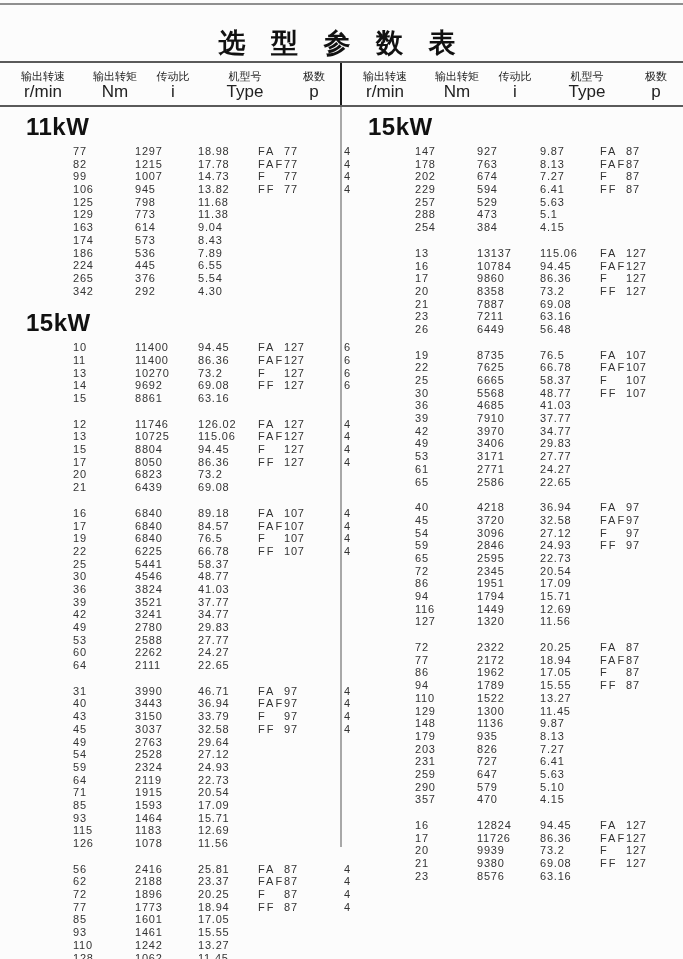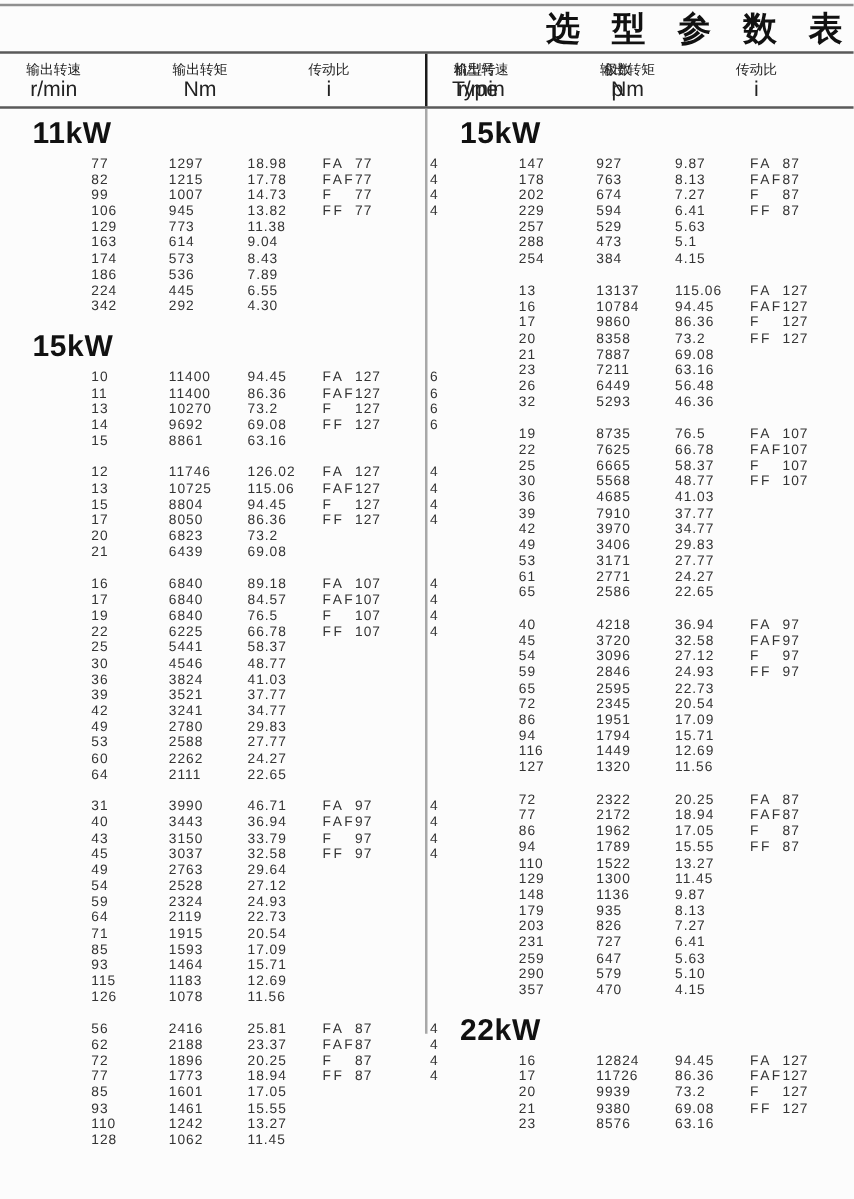--- a/index.html
+++ b/index.html
@@ -11,44 +11,44 @@
     color: #2f2f2f;
     overflow: hidden;
     position: relative;
   }
   .top-rule {
     margin-top: 3px;
     height: 2px;
     background: #8f8f8f;
   }
   .page-title {
-    text-align: right;
+    text-align: center;
     font-size: 27px;
     font-weight: bold;
     letter-spacing: 9px;
     color: #111;
     line-height: 36px;
     height: 36px;
+    margin-top: 20px;
   }
   .title-rule {
     height: 2px;
     background: #5a5a5a;
   }
   
   .table-header {
     display: flex;
     height: 44px;
     border-bottom: 2px solid #5a5a5a;
   }
   .header-half {
     width: 340px;
     display: grid;
     grid-template-columns: 86px 58px 58px 86px 52px;
     padding-top: 5px;
-    gap: 45px;
   }
   .header-mid-divider {
     width: 2px;
     background: #1a1a1a;
   }
   .hcol { text-align: center; }
   .hcol .cn { font-size: 11px; line-height: 16px; display: block; color: #222; }
   .hcol .en { font-size: 17px; line-height: 15px; display: block; color: #222; }
   
   .columns {
@@ -171,20 +171,28 @@
         </div>
         <div class="row">
           <div class="cell c0">106</div>
           <div class="cell c1">945</div>
           <div class="cell c2">13.82</div>
           <div class="cell c3">FF</div>
           <div class="cell c4">77</div>
           <div class="cell c5">4</div>
         </div>
         <div class="row">
+          <div class="cell c0">125</div>
+          <div class="cell c1">798</div>
+          <div class="cell c2">11.68</div>
+          <div class="cell c3"></div>
+          <div class="cell c4"></div>
+          <div class="cell c5"></div>
+        </div>
+        <div class="row">
           <div class="cell c0">129</div>
           <div class="cell c1">773</div>
           <div class="cell c2">11.38</div>
           <div class="cell c3"></div>
           <div class="cell c4"></div>
           <div class="cell c5"></div>
         </div>
         <div class="row">
           <div class="cell c0">163</div>
           <div class="cell c1">614</div>
@@ -211,20 +219,28 @@
         </div>
         <div class="row">
           <div class="cell c0">224</div>
           <div class="cell c1">445</div>
           <div class="cell c2">6.55</div>
           <div class="cell c3"></div>
           <div class="cell c4"></div>
           <div class="cell c5"></div>
         </div>
         <div class="row">
+          <div class="cell c0">265</div>
+          <div class="cell c1">376</div>
+          <div class="cell c2">5.54</div>
+          <div class="cell c3"></div>
+          <div class="cell c4"></div>
+          <div class="cell c5"></div>
+        </div>
+        <div class="row">
           <div class="cell c0">342</div>
           <div class="cell c1">292</div>
           <div class="cell c2">4.30</div>
           <div class="cell c3"></div>
           <div class="cell c4"></div>
           <div class="cell c5"></div>
         </div>
       </div>
       <div class="section-heading">15kW</div>
       <div class="block">
@@ -709,28 +725,20 @@
           <div class="cell c5"></div>
         </div>
         <div class="row">
           <div class="cell c0">26</div>
           <div class="cell c1">6449</div>
           <div class="cell c2">56.48</div>
           <div class="cell c3"></div>
           <div class="cell c4"></div>
           <div class="cell c5"></div>
         </div>
-        <div class="row">
-          <div class="cell c0">32</div>
-          <div class="cell c1">5293</div>
-          <div class="cell c2">46.36</div>
-          <div class="cell c3"></div>
-          <div class="cell c4"></div>
-          <div class="cell c5"></div>
-        </div>
       </div>
       <div class="block">
         <div class="row">
           <div class="cell c0">19</div>
           <div class="cell c1">8735</div>
           <div class="cell c2">76.5</div>
           <div class="cell c3">FA</div>
           <div class="cell c4">107</div>
           <div class="cell c5">4</div>
         </div>
@@ -996,21 +1004,20 @@
         </div>
         <div class="row">
           <div class="cell c0">357</div>
           <div class="cell c1">470</div>
           <div class="cell c2">4.15</div>
           <div class="cell c3"></div>
           <div class="cell c4"></div>
           <div class="cell c5"></div>
         </div>
       </div>
-      <div class="section-heading">22kW</div>
       <div class="block">
         <div class="row">
           <div class="cell c0">16</div>
           <div class="cell c1">12824</div>
           <div class="cell c2">94.45</div>
           <div class="cell c3">FA</div>
           <div class="cell c4">127</div>
           <div class="cell c5">4</div>
         </div>
         <div class="row">

